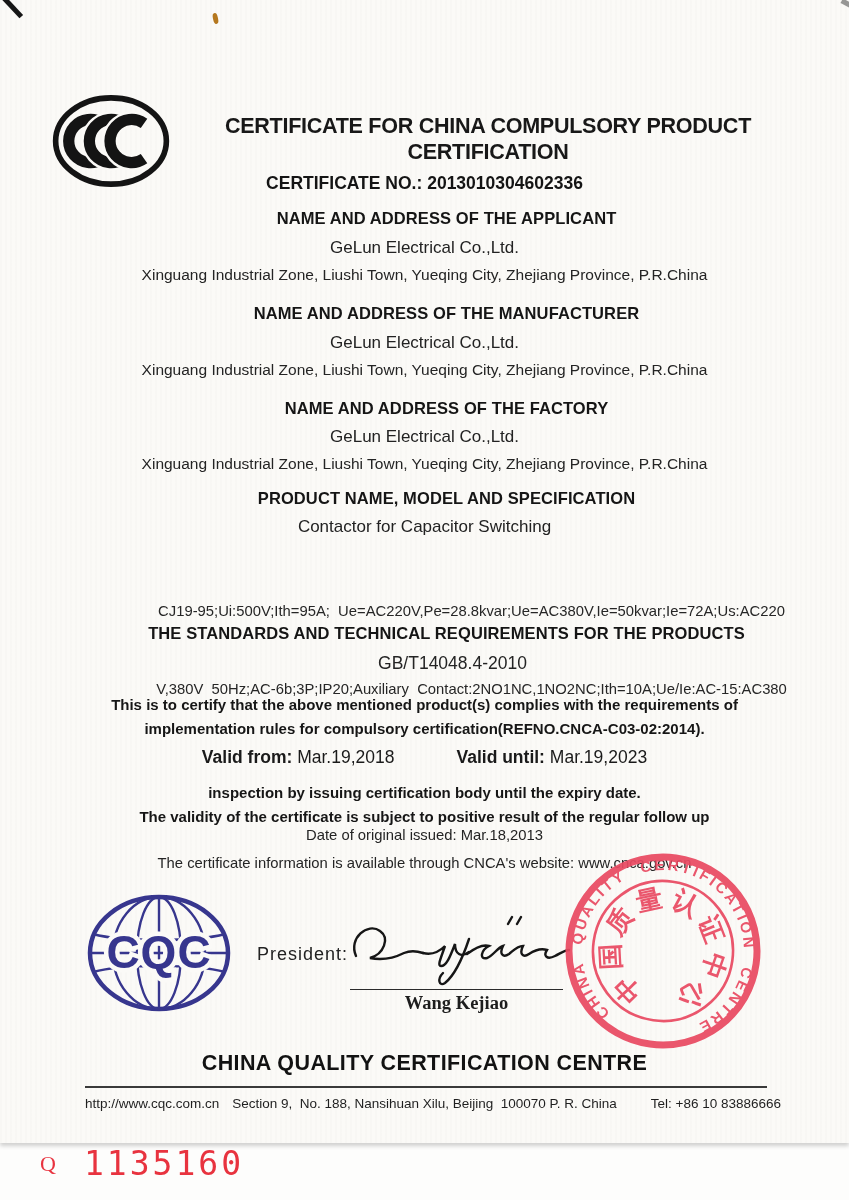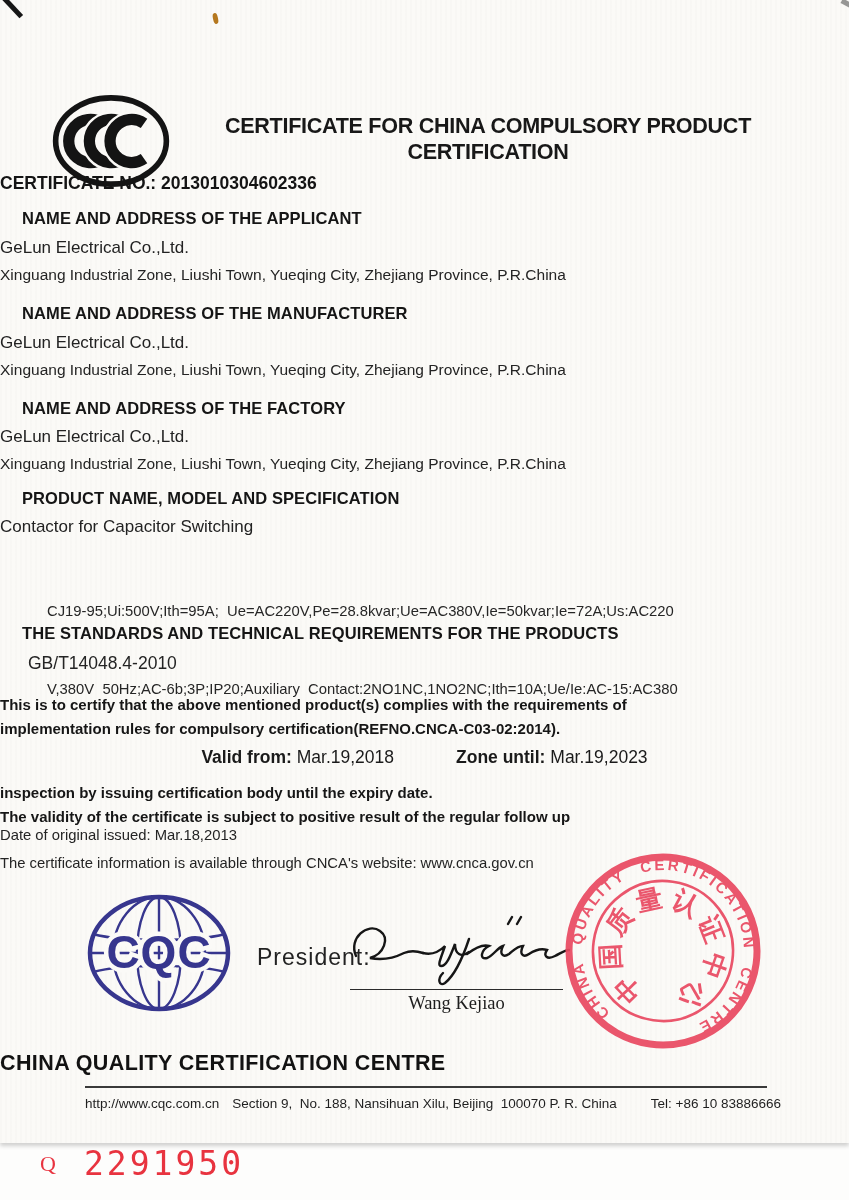--- a/index.html
+++ b/index.html
@@ -10,35 +10,35 @@
     color:#1c1c1c;
   }
   .paper{
     position:absolute;left:0;top:0;width:849px;height:1143px;
     background:
       repeating-linear-gradient(90deg, rgba(0,0,0,0.010) 0 2px, rgba(0,0,0,0) 2px 5px),
       #fbfaf7;
     box-shadow:0 3px 4px rgba(0,0,0,0.18);
   }
   .abs{position:absolute;}
-  .center{left:0;width:849px;}
+  .center{left:0;width:849px;text-align:center;}
   .h-main{font-weight:bold;font-size:22px;letter-spacing:-0.3px;color:#181818;}
   .h-certno{font-weight:bold;font-size:17.5px;color:#141414;}
   .h-section{font-weight:bold;font-size:16.5px;color:#151515;letter-spacing:0.1px;padding-left:22px;}
   .t-company{font-size:17px;color:#222;}
   .t-address{font-size:15.5px;color:#242424;}
   .t-spec{font-size:14.8px;line-height:26px;color:#262626;white-space:pre-wrap;padding-left:47px;}
   .t-standard{font-size:17.5px;color:#242424;}
   .t-bold-par{font-weight:bold;font-size:15px;line-height:23.5px;color:#161616;}
   .t-plain{font-size:14.8px;color:#242424;}
   .valid-row{display:flex;justify-content:center;gap:62px;font-size:17.5px;color:#1a1a1a;}
   .valid-row b{font-weight:bold;}
-  .president-label{font-size:23px;letter-spacing:1px;color:#222;}
+  .president-label{font-size:18px;letter-spacing:1px;color:#222;}
   .sig-underline{border-top:1.5px solid #2b2b2b;}
-  .sig-name{font-family:"Liberation Serif", serif;font-size:18.5px;color:#1d1d1d;text-align:center;}
+  .sig-name{font-family:"Liberation Serif", serif;font-size:18.5px;color:#1d1d1d;text-align:center;font-weight:bold;}
   .footer-org{font-weight:bold;font-size:21.5px;letter-spacing:0.4px;color:#121212;}
   .footer-rule{border-top:2px solid #3a3a3a;}
   .footer-small{font-size:13.5px;color:#1f1f1f;white-space:pre-wrap;}
   .serial-q{font-family:"Liberation Serif", serif;font-size:22px;color:#e8333f;}
   .serial-num{font-family:"DejaVu Sans Mono", monospace;font-size:33px;letter-spacing:3px;color:#e8333f;}
   .artifact{position:absolute;}
 </style>
 </head>
 <body>
 
@@ -91,21 +91,21 @@
     <div>This is to certify that the above mentioned product(s) complies with the requirements of</div>
     <div>implementation rules for compulsory certification(REFNO.CNCA-C03-02:2014).</div>
   </div>
 
   <div class="abs valid-row" style="top:747px;left:0;width:849px;">
     <span>
       <b>Valid from:</b>
       <span>Mar.19,2018</span>
     </span>
     <span>
-      <b>Zone until:</b>
+      <b>Valid until:</b>
       <span>Mar.19,2023</span>
     </span>
   </div>
 
   <div class="abs center t-bold-par" style="top:781px;">
     <div>inspection by issuing certification body until the expiry date.</div>
     <div>The validity of the certificate is subject to positive result of the regular follow up</div>
   </div>
 
   <div class="abs center t-plain" style="top:827px;">Date of original issued: Mar.18,2013</div>
@@ -154,13 +154,13 @@
 
   <div class="abs center footer-org" style="top:1051px;">CHINA QUALITY CERTIFICATION CENTRE</div>
   <div class="abs footer-rule" style="left:85px;top:1086px;width:682px;"></div>
   <div class="abs footer-small" style="left:85px;top:1096px;">http://www.cqc.com.cn</div>
   <div class="abs footer-small" style="left:0;top:1096px;width:849px;text-align:center;">Section 9,  No. 188, Nansihuan Xilu, Beijing  100070 P. R. China</div>
   <div class="abs footer-small" style="right:68px;top:1096px;">Tel: +86 10 83886666</div>
 
 </div>
 
 <div class="abs serial-q" style="left:40px;top:1151px;">Q</div>
-<div class="abs serial-num" style="left:84px;top:1144px;">2291950</div>
+<div class="abs serial-num" style="left:84px;top:1144px;">1135160</div>
 
 </body></html>

